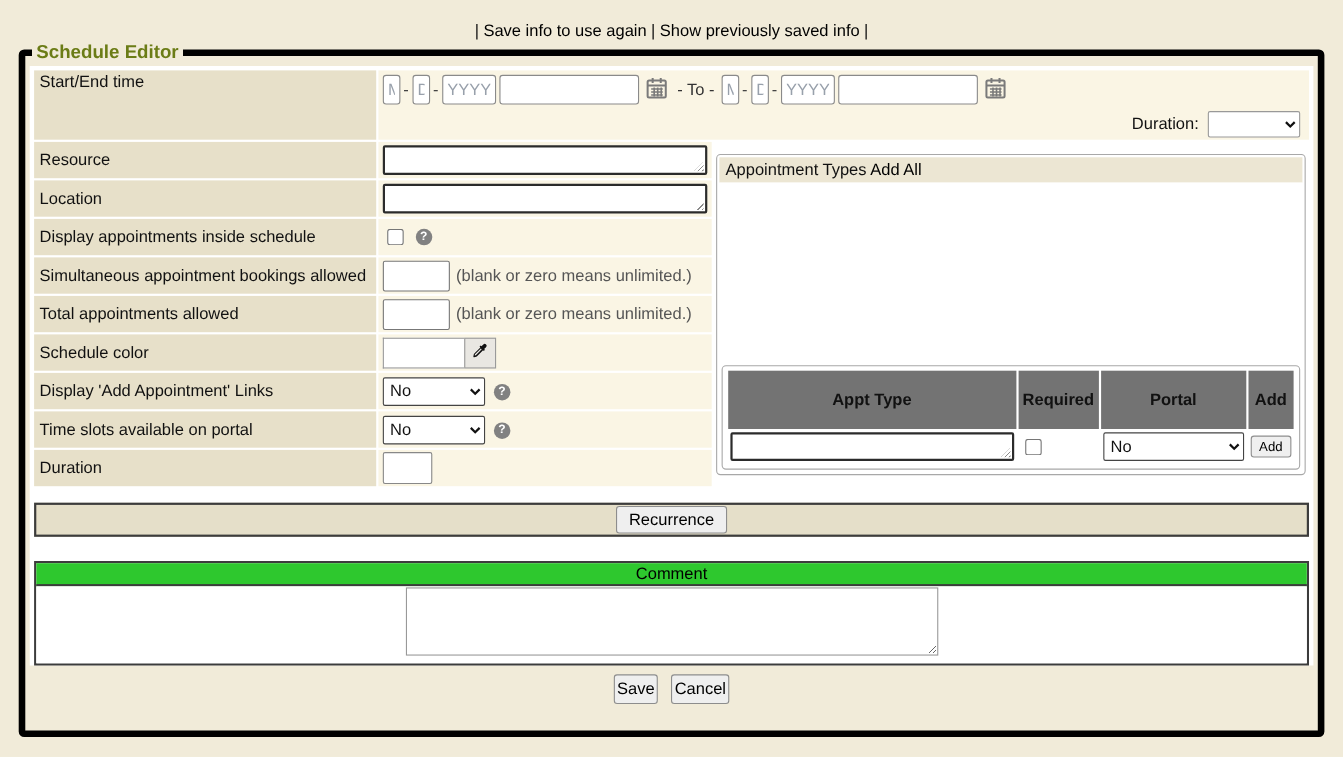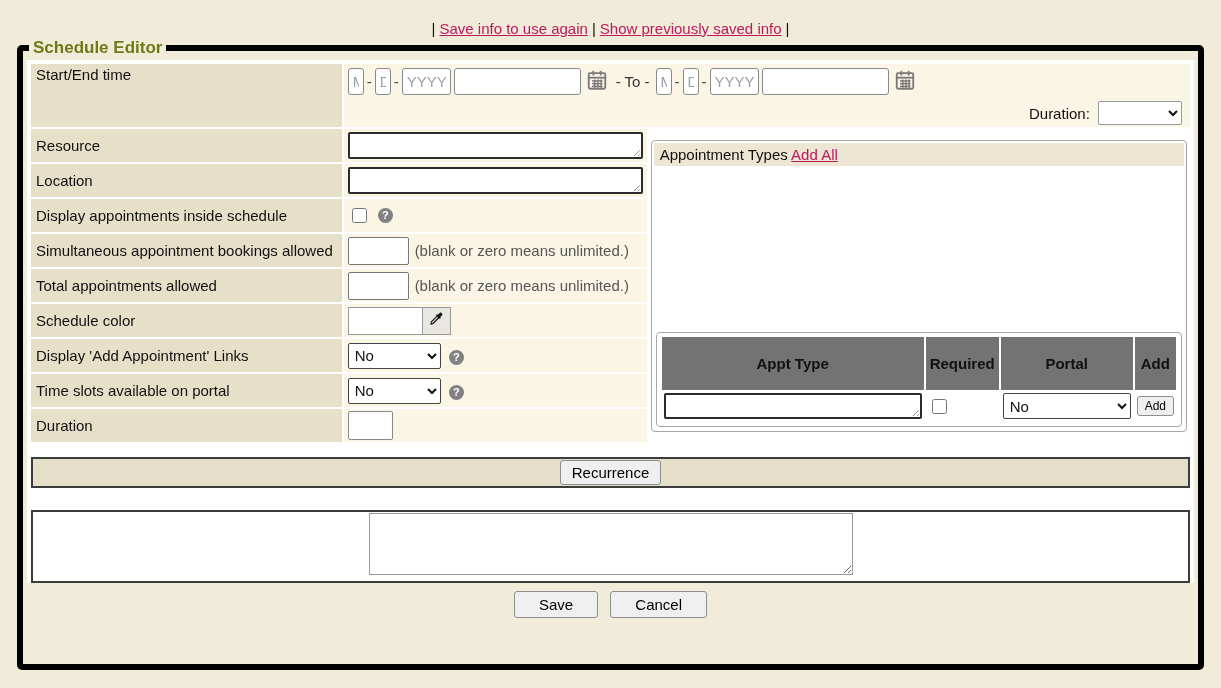--- a/index.html
+++ b/index.html
@@ -1,21 +1,21 @@
 <!DOCTYPE html>
 <html><head>
 <meta charset="utf-8">
 <style>
   * { box-sizing: border-box; }
   html,body {
     width:1221px; height:688px; margin:0; overflow:hidden;
     background:#f1ebd9; color:#111;
     font-family:"Liberation Sans", sans-serif; font-size:15px;
   }
-  a { color:#be185d; text-decoration:underline; cursor:pointer; }
+  a { color:#000000; cursor:pointer; }
 
   .top-links { text-align:center; padding-top:20px; height:38px; }
   .top-links .pipe { margin:0 4px; }
 
   fieldset.editor {
     margin:0 17px; border:6px solid #000000; border-radius:5px;
     padding:2px 4px 8px; height:632px;
   }
   legend.ed-title { color:#6b7c16; font-weight:bold; font-size:17px; padding:0 4px; margin-left:2px; }
 
@@ -119,21 +119,21 @@
     background:#2ec82e; text-align:center; padding:1px; font-size:15px; color:#000;
     border-bottom:2px solid #3c3c3c; height:21px;
   }
   .comment-body { background:#fff; text-align:center; padding:1px 0 3px; }
   .comment-body textarea {
     width:484px; height:62px; border:1px solid #999; resize:both;
     font:14px "Liberation Sans",sans-serif; margin-top:0;
   }
 
   .actions { text-align:center; padding-top:8px; }
-  .actions .btn { margin:0 4px; padding:4px 24px; }
+  .actions .btn { margin:0 4px; padding:4px 2px; }
 </style>
 </head>
 <body>
 
 <div class="top-links">
   <span class="pipe">|</span><a>Save info to use again</a><span class="pipe">|</span><a>Show previously saved info</a><span class="pipe">|</span>
 </div>
 
 <fieldset class="editor">
   <legend class="ed-title">Schedule Editor</legend>
@@ -311,20 +311,21 @@
       </tr>
     </tbody>
       </table>
 
     <div class="bar bar1">
       <button class="btn">Recurrence</button>
     </div>
 
 
     <div class="comment-block">
+      <div class="comment-head">Comment</div>
       <div class="comment-body">
         <textarea style=""></textarea>
       </div>
     </div>
   </div>
 
   <div class="actions">
     <button class="btn">Save</button>
     <button class="btn">Cancel</button>
   </div>

